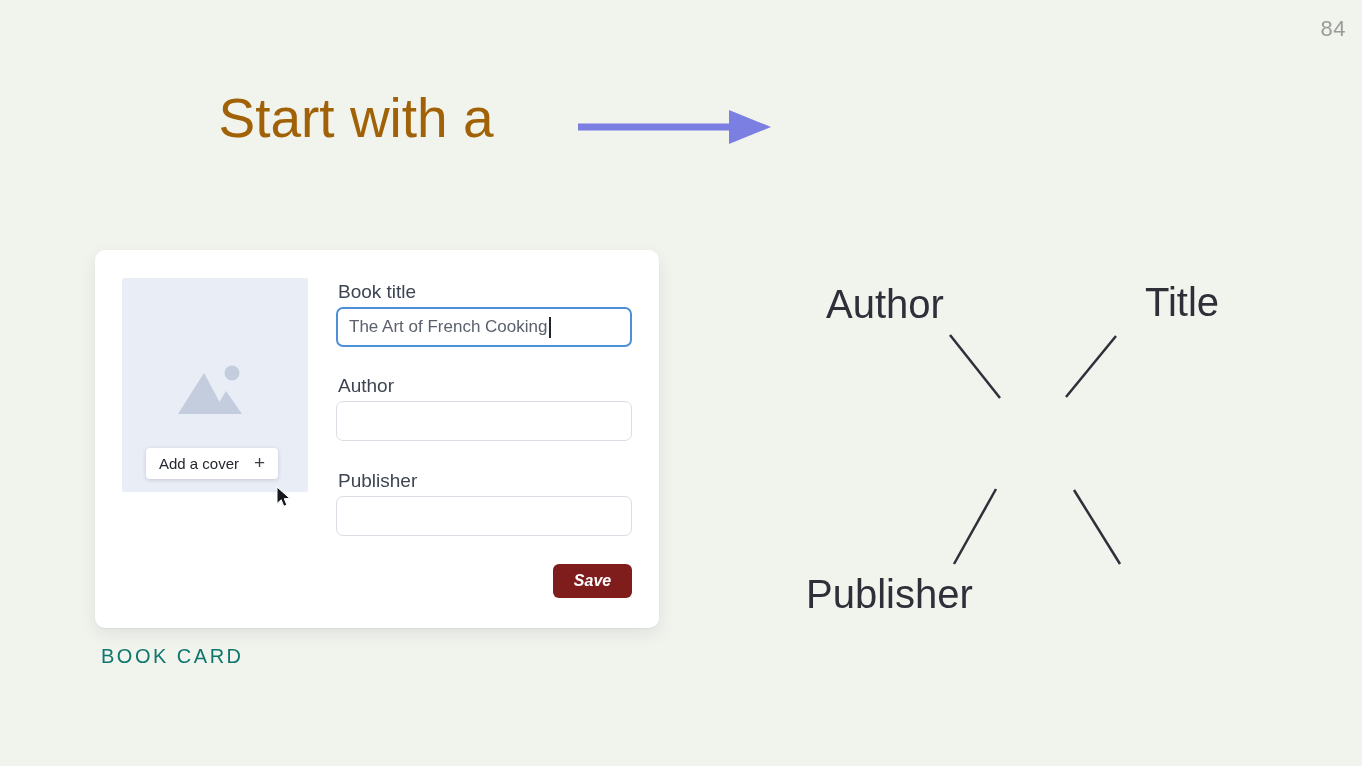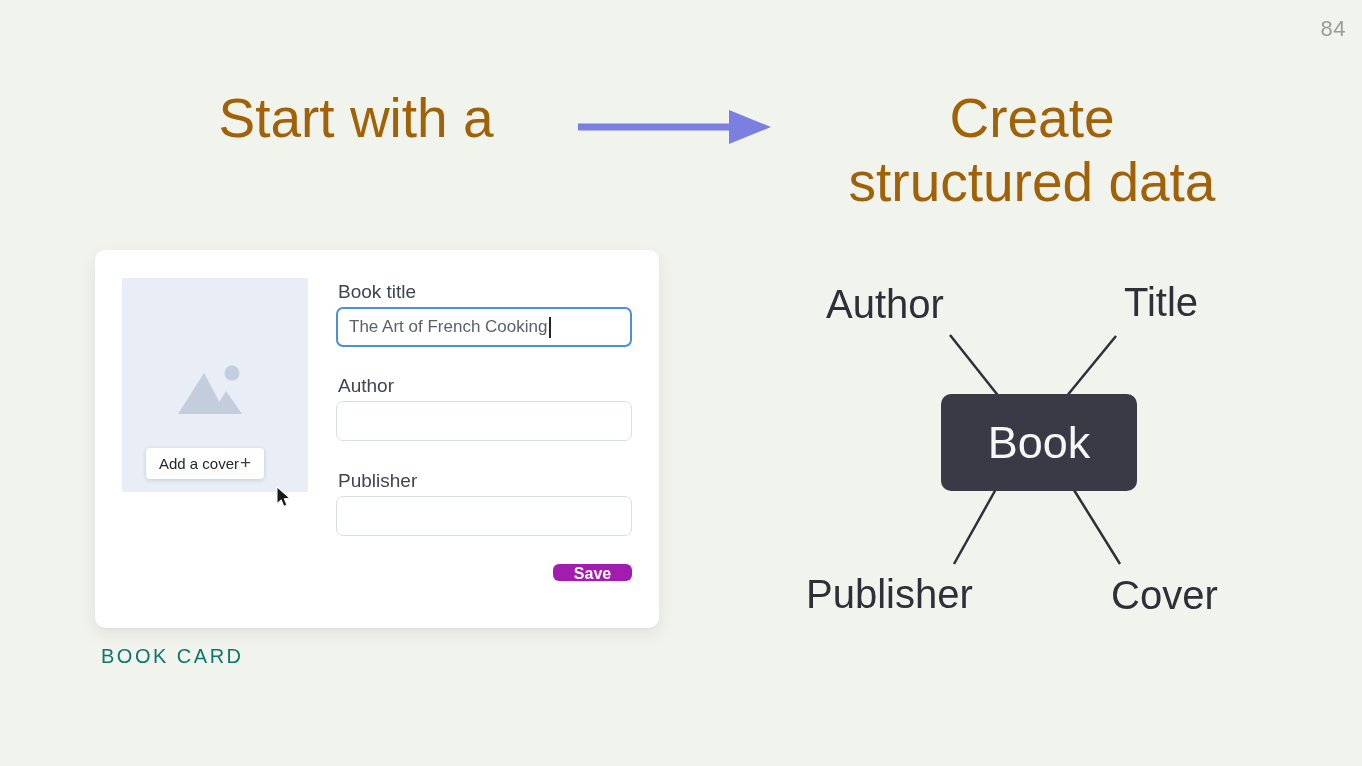--- a/index.html
+++ b/index.html
@@ -85,21 +85,21 @@
     background: #ffffff;
     border: none;
     border-radius: 4px;
     box-shadow: 0 1px 4px rgba(20,30,50,0.18);
     font-family: "Liberation Sans", "DejaVu Sans", sans-serif;
     font-size: 15px;
     font-weight: 500;
     color: #23272d;
     display: flex;
     align-items: center;
-    gap: 1px;
+    gap: 15px;
     cursor: pointer;
   }
   .add-cover-plus {
     font-size: 19px;
     font-weight: 400;
     color: #3b4048;
     line-height: 1;
     margin-top: -2px;
   }
   .cursor-pointer-wrap {
@@ -147,29 +147,30 @@
   .lbl-author    { top: 125px; }
   .inp-author    { top: 151px; }
   .lbl-publisher { top: 220px; }
   .inp-publisher { top: 246px; }
 
   .save-btn {
     position: absolute;
     right: 27px;
     top: 314px;
     width: 79px;
-    height: 17px;
-    background: #a21caf;
+    height: 34px;
+    background: #7f1d1d;
     border: none;
     border-radius: 6px;
     color: #ffffff;
     font-family: "Liberation Sans", "DejaVu Sans", sans-serif;
     font-size: 16px;
     font-weight: 700;
     cursor: pointer;
+    font-style: italic;
   }
 
   .card-caption {
     position: absolute;
     left: 101px;
     top: 645px;
     font-size: 20px;
     font-weight: 500;
     letter-spacing: 2.5px;
     color: #0f766e;
@@ -185,21 +186,21 @@
   }
   .diagram-lines { position: absolute; left: 0; top: 0; }
   .diagram-node {
     position: absolute;
     font-size: 40px;
     font-weight: 500;
     color: #2e2f39;
     white-space: nowrap;
   }
   .node-author    { left: 36px;  top: 22px; }
-  .node-title     { left: 334px; top: 20px; text-align: center; }
+  .node-title     { left: 355px; top: 20px; text-align: center; }
   .node-publisher { left: 16px;  top: 312px; }
   .node-cover     { left: 321px; top: 313px; }
   .book-box {
     position: absolute;
     left: 151px;
     top: 134px;
     width: 196px;
     height: 97px;
     background: #3a3a46;
     border-radius: 10px;
@@ -222,24 +223,20 @@
     <div>Start with a</div>
   </div>
 
   <div class="arrow-wrap">
     <svg width="193" height="34" viewBox="0 0 193 34" xmlns="http://www.w3.org/2000/svg">
       <rect x="0" y="13.5" width="158" height="7" fill="#7b7fe1"></rect>
       <polygon points="151,0 193,17 151,34" fill="#7b7fe1"></polygon>
     </svg>
   </div>
 
-  <div class="heading heading-right">
-    <div>Create</div>
-    <div>structured data</div>
-  </div>
 
   <div class="book-card">
 
     <div class="cover-placeholder">
       <div class="cover-icon">
         <svg width="80" height="60" viewBox="0 0 80 60" xmlns="http://www.w3.org/2000/svg">
           <circle cx="57" cy="13" r="7.5" fill="#c3cdde"></circle>
           <polygon points="3,54 29,13 51,54" fill="#c3cdde"></polygon>
           <polygon points="37,54 51,31 67,54" fill="#c3cdde"></polygon>
         </svg>
@@ -282,21 +279,17 @@
     <svg class="diagram-lines" width="470" height="380" viewBox="0 0 470 380" xmlns="http://www.w3.org/2000/svg">
       <line x1="160" y1="75" x2="210" y2="138" stroke="#2e2f39" stroke-width="2.5"></line>
       <line x1="326" y1="76" x2="276" y2="137" stroke="#2e2f39" stroke-width="2.5"></line>
       <line x1="206" y1="229" x2="164" y2="304" stroke="#2e2f39" stroke-width="2.5"></line>
       <line x1="284" y1="230" x2="330" y2="304" stroke="#2e2f39" stroke-width="2.5"></line>
     </svg>
 
     <div class="diagram-node node-author">Author</div>
     <div class="diagram-node node-title">Title</div>
 
-    <div class="book-box">
-      <span>Book</span>
-    </div>
 
     <div class="diagram-node node-publisher">Publisher</div>
-    <div class="diagram-node node-cover">Cover</div>
   </div>
 
 </div>
 
 </body></html>

